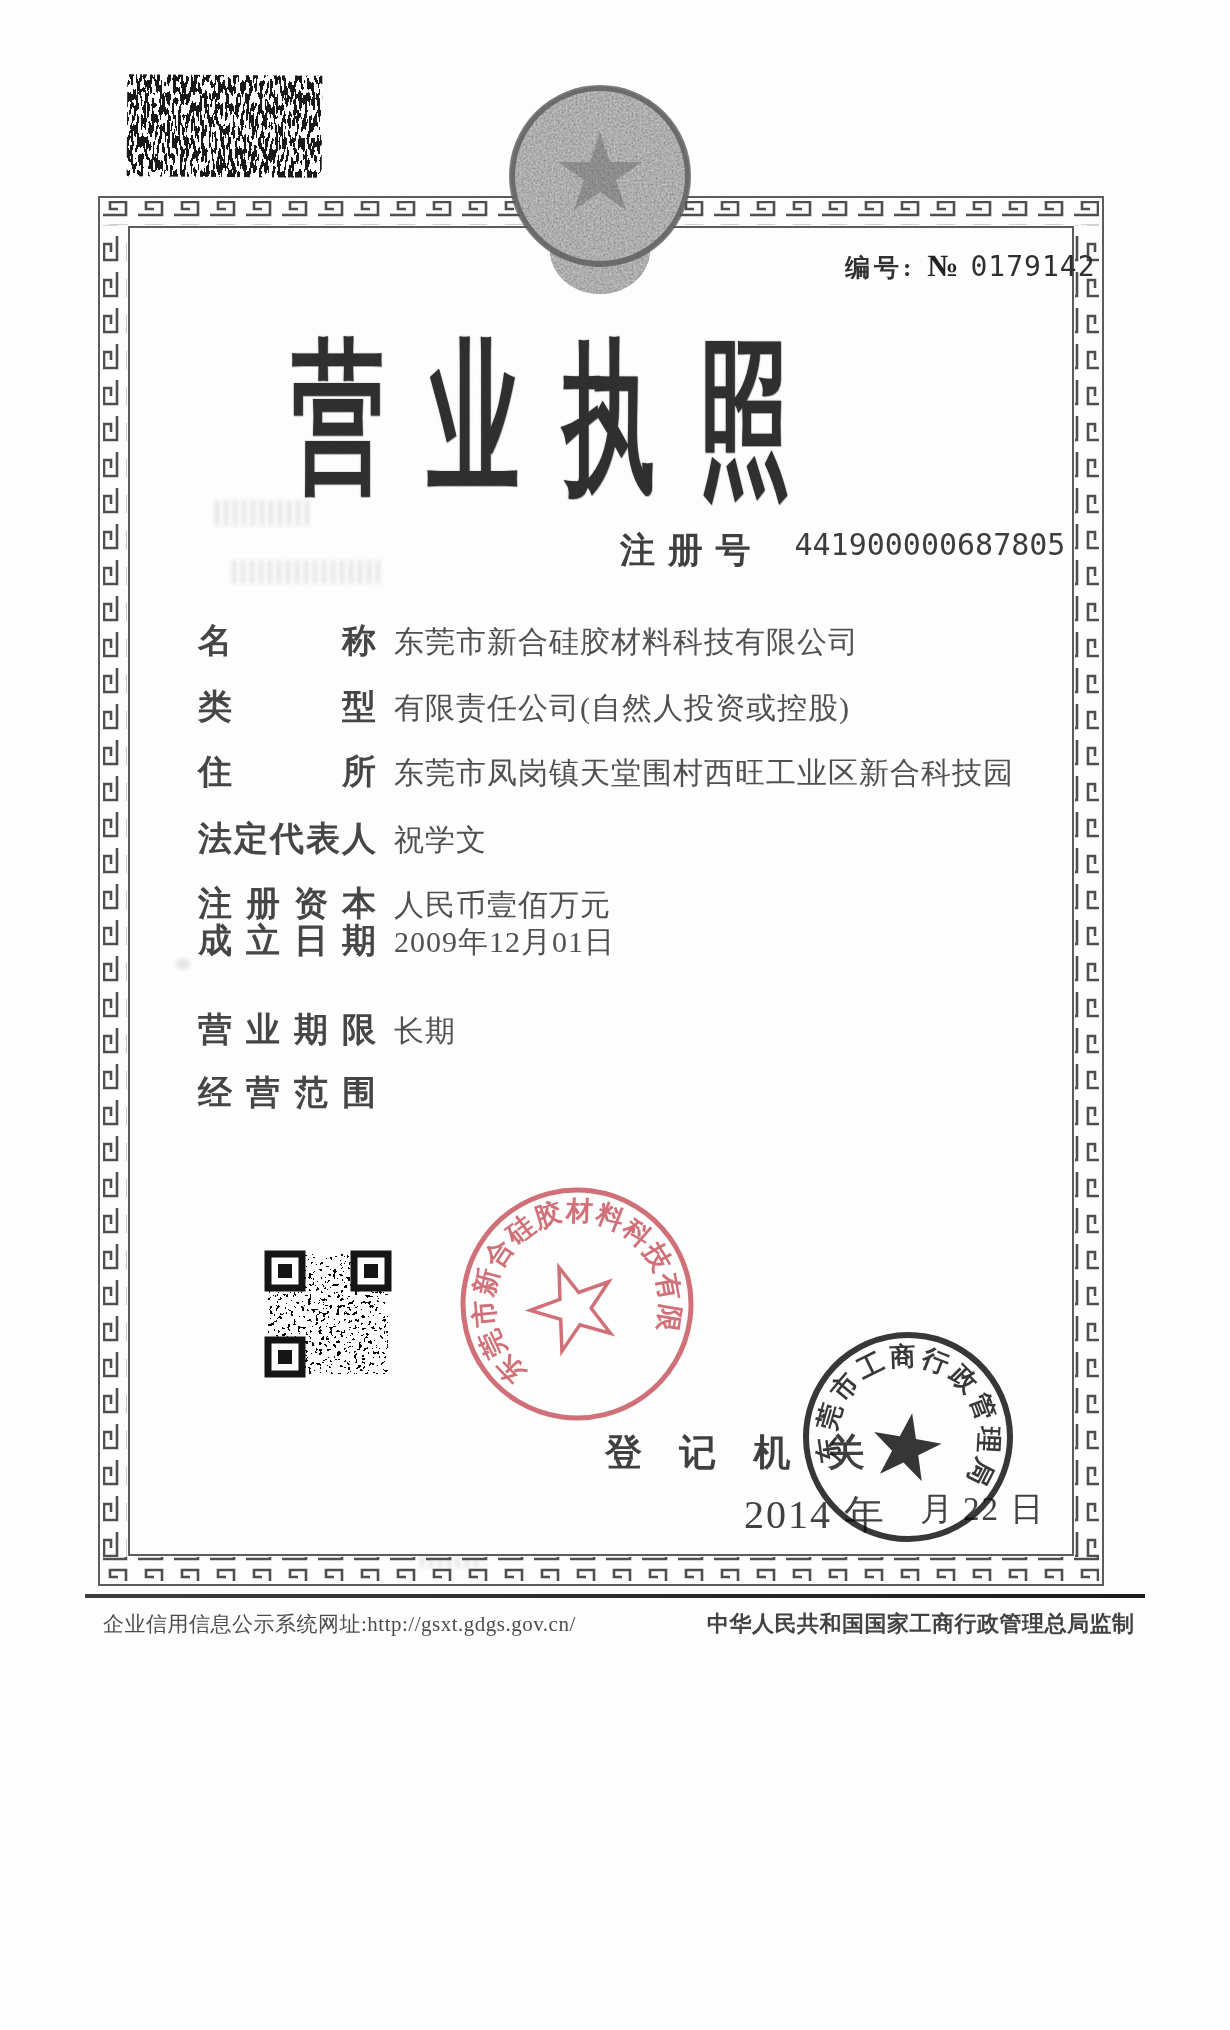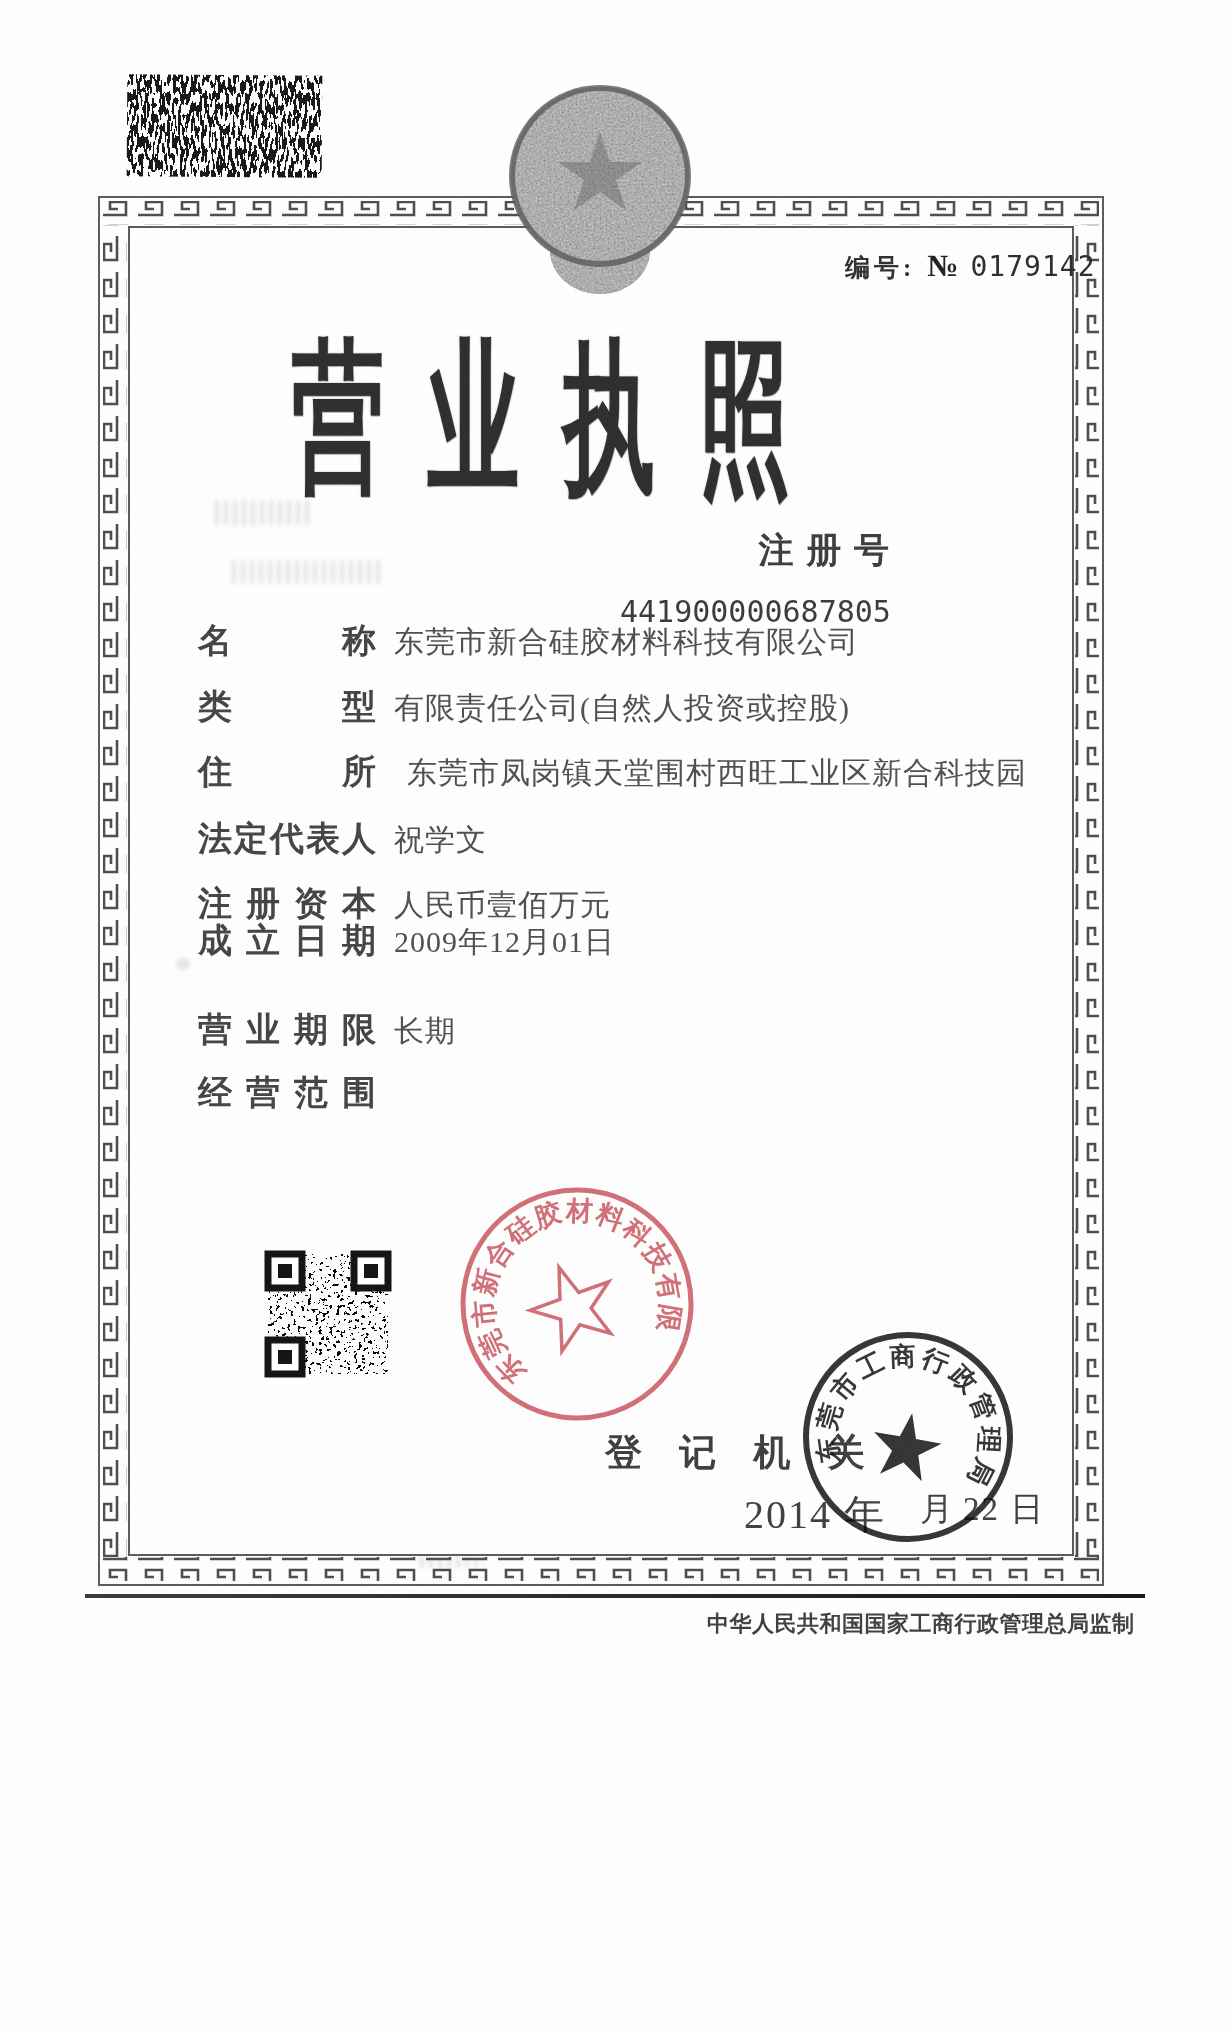--- a/index.html
+++ b/index.html
@@ -23,35 +23,35 @@
   
   .title{
     position:absolute; left:292px; top:336px; z-index:4; margin:0;
     font-size:164px; line-height:1; font-weight:800; color:#2c2c2c;
     font-family:"Liberation Sans",sans-serif;
     letter-spacing:78px; white-space:nowrap;
     transform:scaleX(.56); transform-origin:0 0;
     text-shadow:0 0 2px rgba(46,46,46,.55), 1px 1px 0 rgba(60,60,60,.35);
   }
   
-  .regno{position:absolute; left:620px; top:527px; z-index:4; display:flex; align-items:flex-end; gap:20px; white-space:nowrap;flex-direction:column;}
+  .regno{position:absolute; left:620px; top:527px; z-index:4; display:flex; align-items:flex-start; gap:42px; white-space:nowrap;}
   .regno .lbl{font-size:35px; font-weight:600; color:#3c3c3c; letter-spacing:2px;}
   .regno .num{font-size:30px; color:#3a3a3a; font-family:"DejaVu Sans Mono",monospace; letter-spacing:0px;}
   
   .rows{position:absolute; left:198px; top:0; z-index:4; width:880px;}
   .row{position:absolute; display:flex; align-items:baseline;}
   .f-label{
     display:block; width:178px; flex:0 0 178px;
     font-size:34px; font-weight:600; color:#434343;
     text-align:justify; text-align-last:justify; letter-spacing:0;
   }
   .f-value{margin-left:18px; font-size:30px; color:#4e4e4e; letter-spacing:1px; white-space:nowrap;}
   .f-value.scope{white-space:normal; width:706px; font-size:23px; line-height:28px; letter-spacing:.5px; color:#474747;}
   
-  .r0{top:618px;} .r1{top:684px;} .r2{top:749px;gap:13px;} .r3{top:816px;}
+  .r0{top:618px;} .r1{top:684px;} .r2{top:749px;} .r3{top:816px;}
   .r4{top:881px;} .r5{top:918px;} .r6{top:1007px;} .r7{top:1070px;}
   
   .issuer{position:absolute; left:605px; top:1428px; z-index:4; font-size:37px; font-weight:600; color:#3d3d3d; letter-spacing:14px; white-space:nowrap;}
   .d-year{position:absolute; left:744px; top:1487px; z-index:4; font-size:40px; color:#3f3f3f; letter-spacing:2px;}
   .d-month{position:absolute; left:920px; top:1487px; z-index:4; font-size:33px; color:#3f3f3f;}
   .d-day{position:absolute; left:963px; top:1487px; z-index:4; font-size:33px; color:#3f3f3f; letter-spacing:2px;}
   
   .stamp-red{position:absolute; left:455px; top:1180px; z-index:6; mix-blend-mode:multiply; opacity:.85;}
   .stamp-black{position:absolute; left:795px; top:1325px; z-index:7; mix-blend-mode:multiply; opacity:.9;}
   
@@ -246,20 +246,21 @@
         <circle cx="113" cy="112" r="102" fill="none" stroke="#1d1d1d" stroke-width="6"></circle>
         <text font-size="26" fill="#1d1d1d" letter-spacing="4" font-family="Liberation Serif, serif" font-weight="700">
           <textPath href="#blkArc" startOffset="0">东莞市工商行政管理局</textPath>
         </text>
         <polygon transform="translate(113,124)" points="0,-36 8.2,-11.3 34.2,-11.1 13.3,4.3 21.2,29.1 0,13.9 -21.2,29.1 -13.3,4.3 -34.2,-11.1 -8.2,-11.3" fill="#1c1c1c"></polygon>
       </g>
     </svg>
   </div>
 
   <div class="rule"></div>
+  <div class="foot-l">企业信用信息公示系统网址:http://gsxt.gdgs.gov.cn/</div>
   <div class="foot-r">中华人民共和国国家工商行政管理总局监制</div>
 
   <div class="smudge sm1"></div>
   <div class="smudge sm2"></div>
   <div class="smudge sm3"></div>
   <div class="smudge sm4"></div>
 
   <svg class="noise" width="1230" height="2030" xmlns="http://www.w3.org/2000/svg">
     <rect width="1230" height="2030" filter="url(#pageNoise)"></rect>
   </svg>

